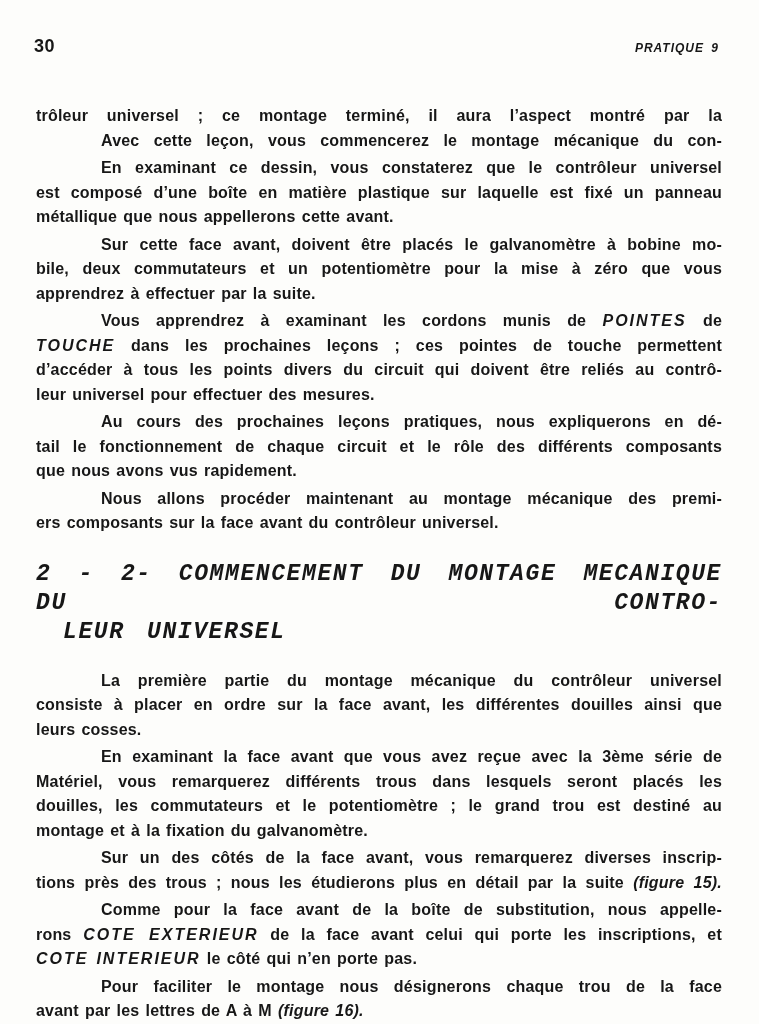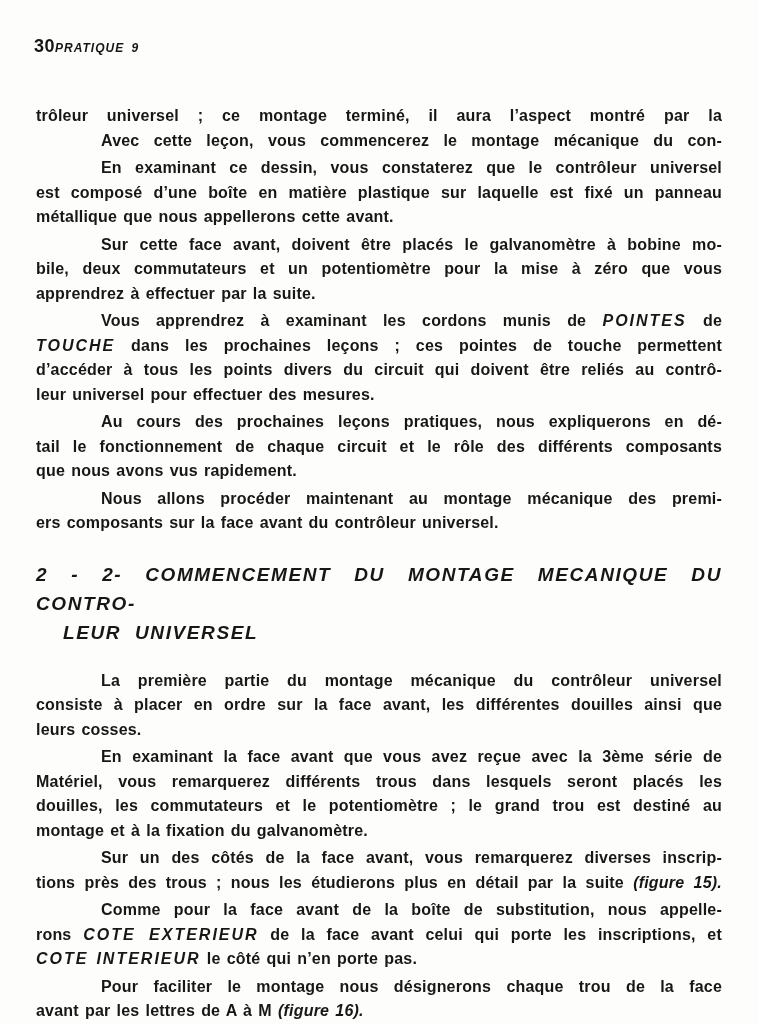--- a/index.html
+++ b/index.html
@@ -17,21 +17,21 @@
     color: #171717;
     font-weight: 700;
     -webkit-font-smoothing: antialiased;
   }
   .page-header {
     position: absolute;
     top: 36px;
     left: 34px;
     right: 40px;
     display: flex;
-    justify-content: flex-start;
+    justify-content: space-between;
     align-items: baseline;
   }
   .page-number {
     font-size: 18px;
     font-weight: 700;
     letter-spacing: 0.5px;
   }
   .header-title {
     font-size: 12px;
     font-weight: 700;
@@ -62,25 +62,26 @@
     text-align-last: left;
   }
   .line.indent {
     text-indent: 65px;
   }
   .heading {
     margin-top: 24px;
     margin-bottom: 22px;
   }
   .heading .line {
-    font-size: 19px;
+    font-size: 23px;
     font-style: italic;
     letter-spacing: 1.6px;
     word-spacing: 7px;
     line-height: 29px;
+    font-family: Liberation Mono, monospace;
   }
   .heading .line.indent2 {
     text-indent: 27px;
   }
   .it {
     font-style: italic;
   }
   .emph {
     font-style: italic;
     letter-spacing: 2px;

